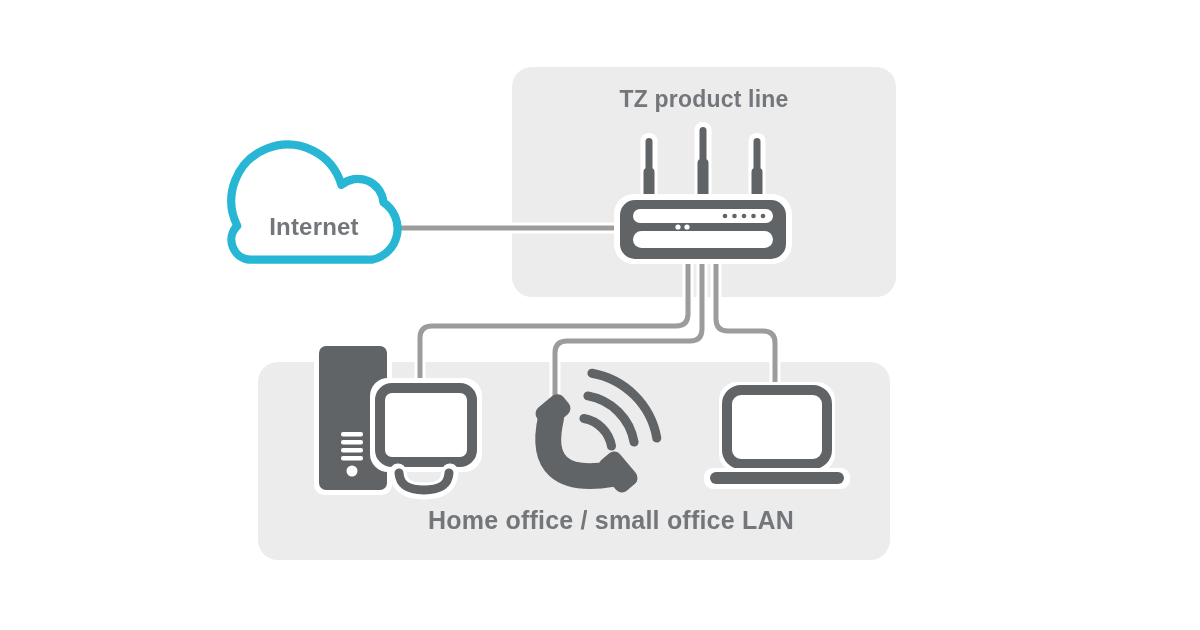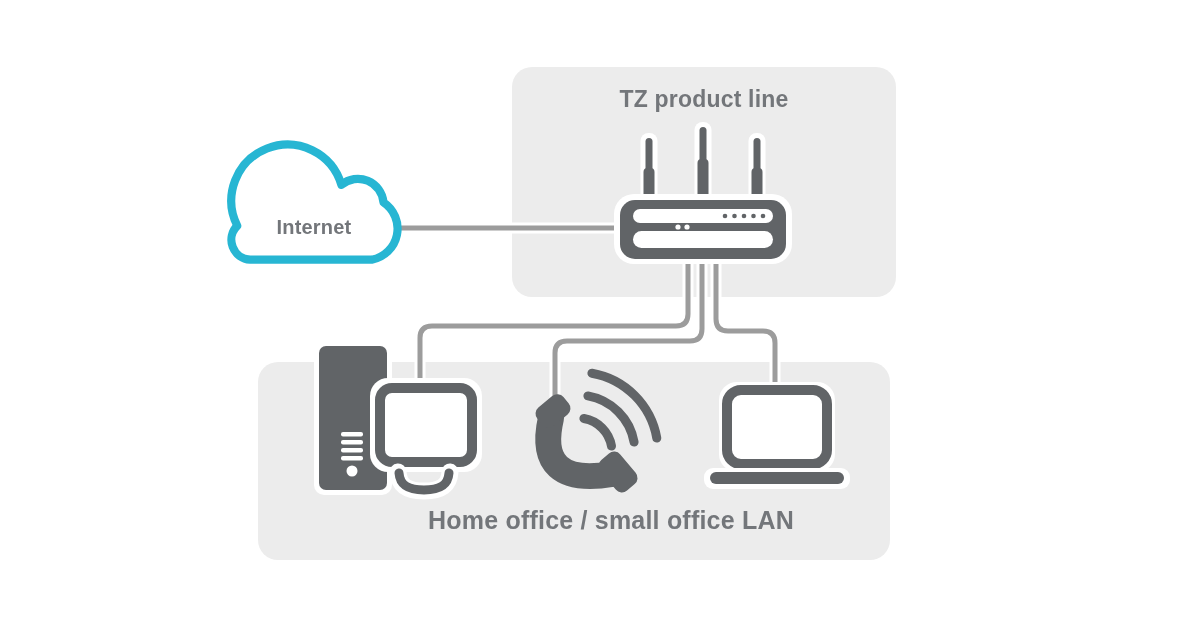--- a/index.html
+++ b/index.html
@@ -17,21 +17,21 @@
   }
   .panel-top{left:512px;top:67px;width:384px;height:230px;}
   .panel-bottom{left:258px;top:362px;width:632px;height:198px;}
   svg.diagram{position:absolute;left:0;top:0;}
   .label{
     position:absolute;text-align:center;
     color:var(--label-gray,#73767A);
     font-weight:600;letter-spacing:.2px;line-height:28px;
   }
   .label-tz{left:512px;top:85px;width:384px;font-size:23px;}
-  .label-internet{left:236px;top:213px;width:156px;font-size:20px;}
+  .label-internet{left:236px;top:213px;width:156px;font-size:24px;}
   .label-lan{left:258px;top:506px;width:632px;font-size:25px;padding-left:37px;}
 
   
   .ink{fill:var(--icon-gray,#616467);}
   .halo{fill:#fff;}
   .stroke-ink{stroke:var(--icon-gray,#616467);fill:none;}
   .stroke-halo{stroke:#fff;fill:none;}
   .line{stroke:var(--connector-gray,#9C9C9C);fill:none;stroke-width:5;}
   .line-halo{stroke:#fff;fill:none;stroke-width:11;}
   .cloud{

